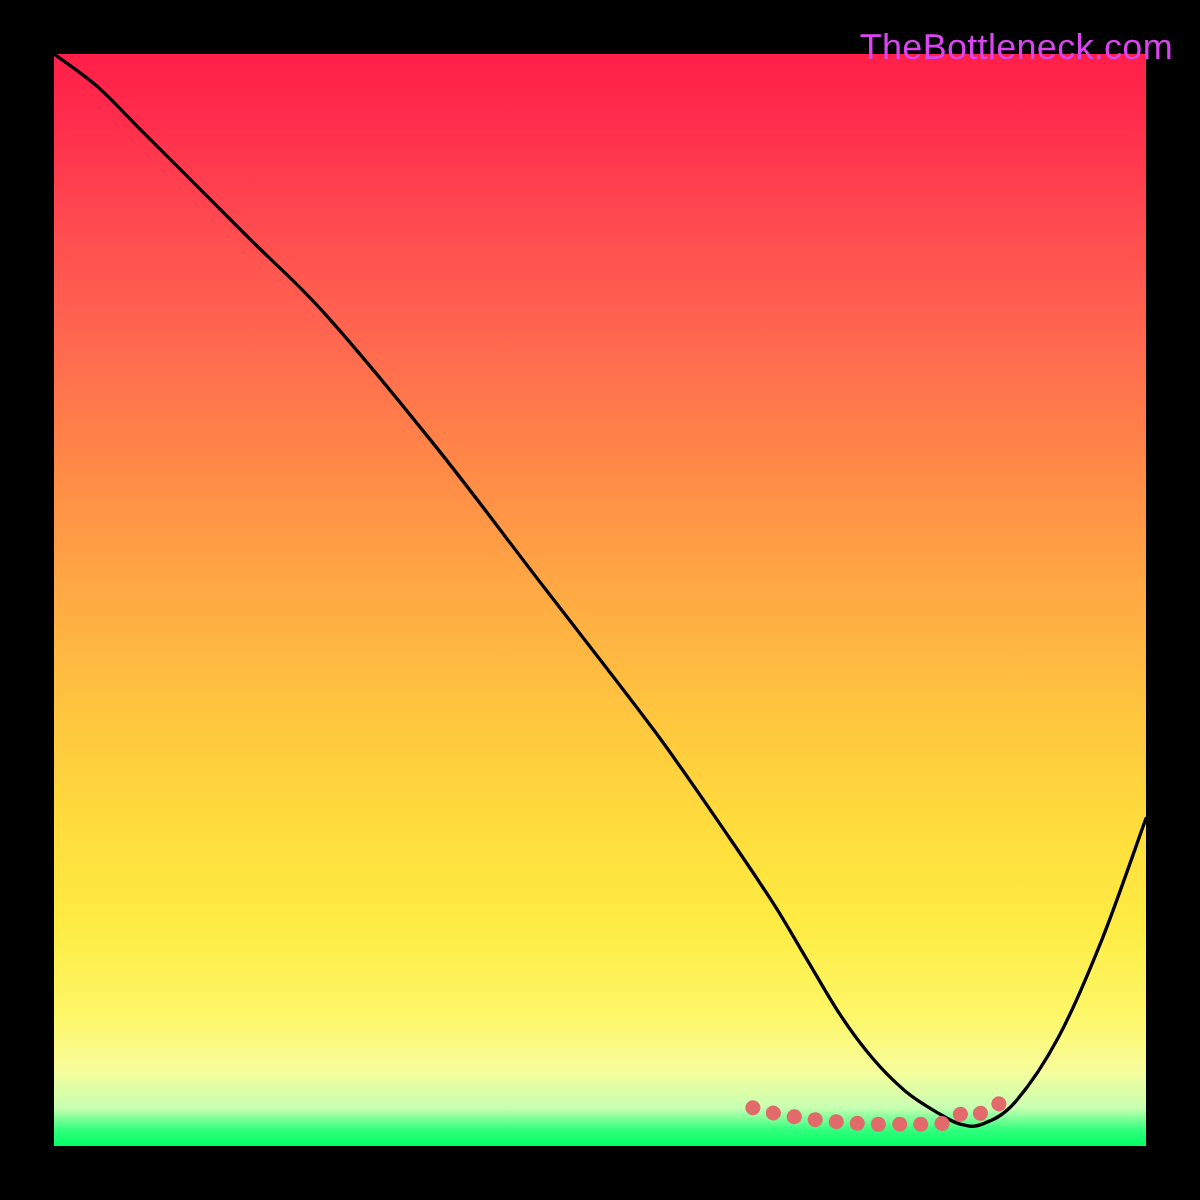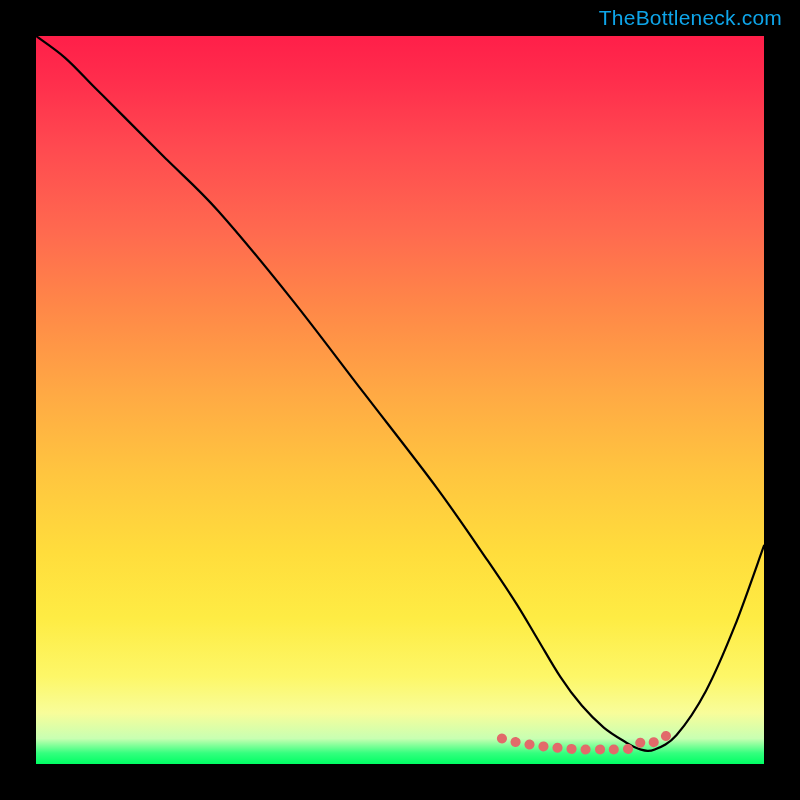--- a/index.html
+++ b/index.html
@@ -12,24 +12,24 @@
     font-family: Arial, sans-serif;
   }
   .container {
     position: relative;
     width: 800px;
     height: 800px;
     background: #000;
   }
   .watermark {
     position: absolute;
-    top: 6px;
+    top: 18px;
     right: 18px;
-    color: #0ea5e9;
-    font-size: 21px;
+    color: #d946ef;
+    font-size: 24px;
     font-weight: 500;
     z-index: 10;
     letter-spacing: 0.2px;
   }
   .plot-area {
     position: absolute;
     left: 36px;
     top: 36px;
     width: 728px;
     height: 728px;

